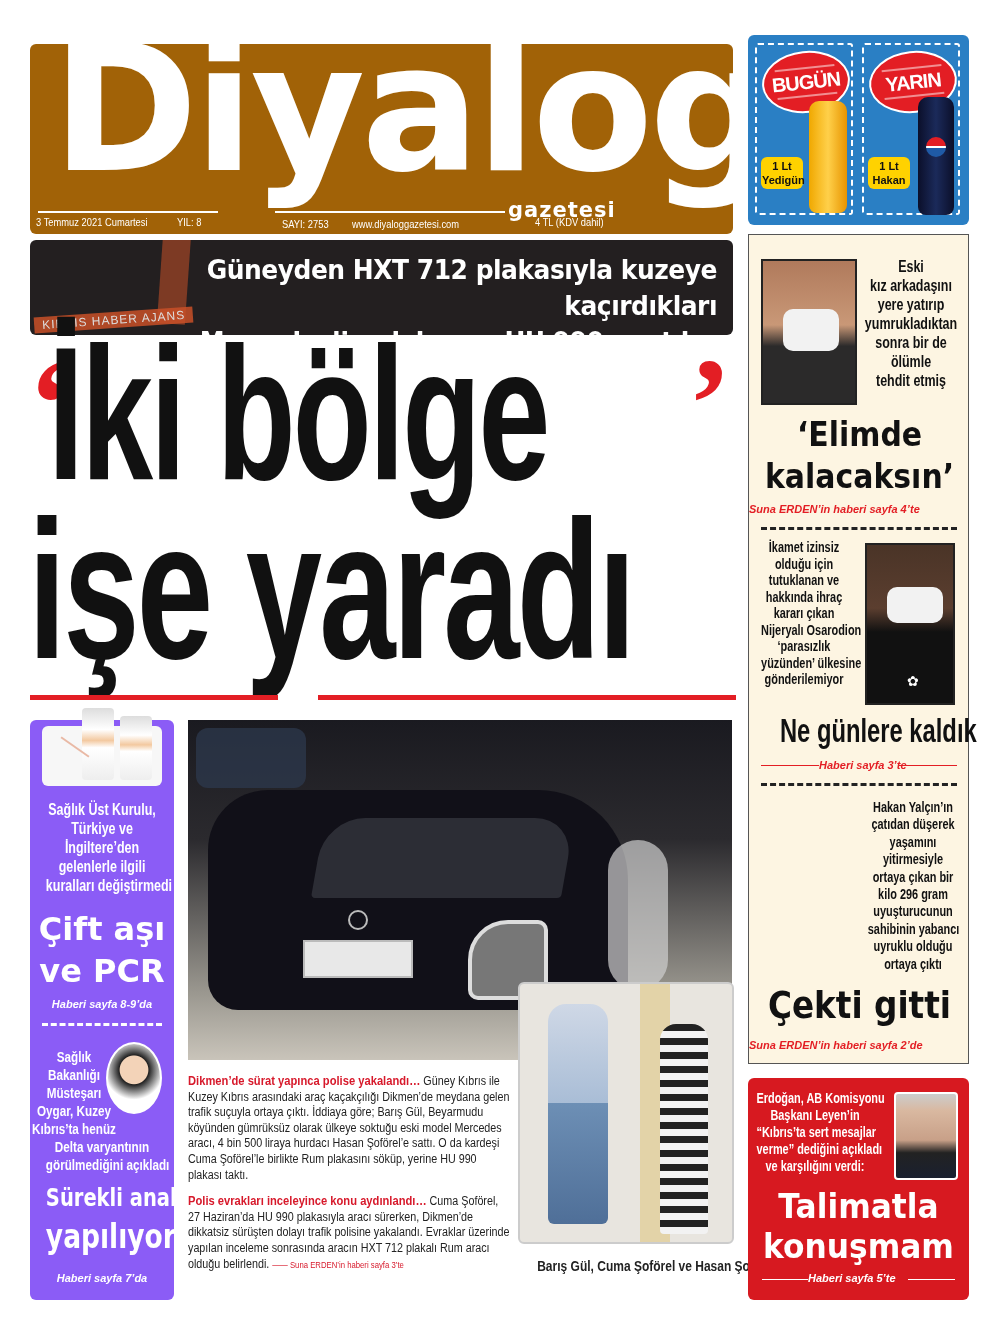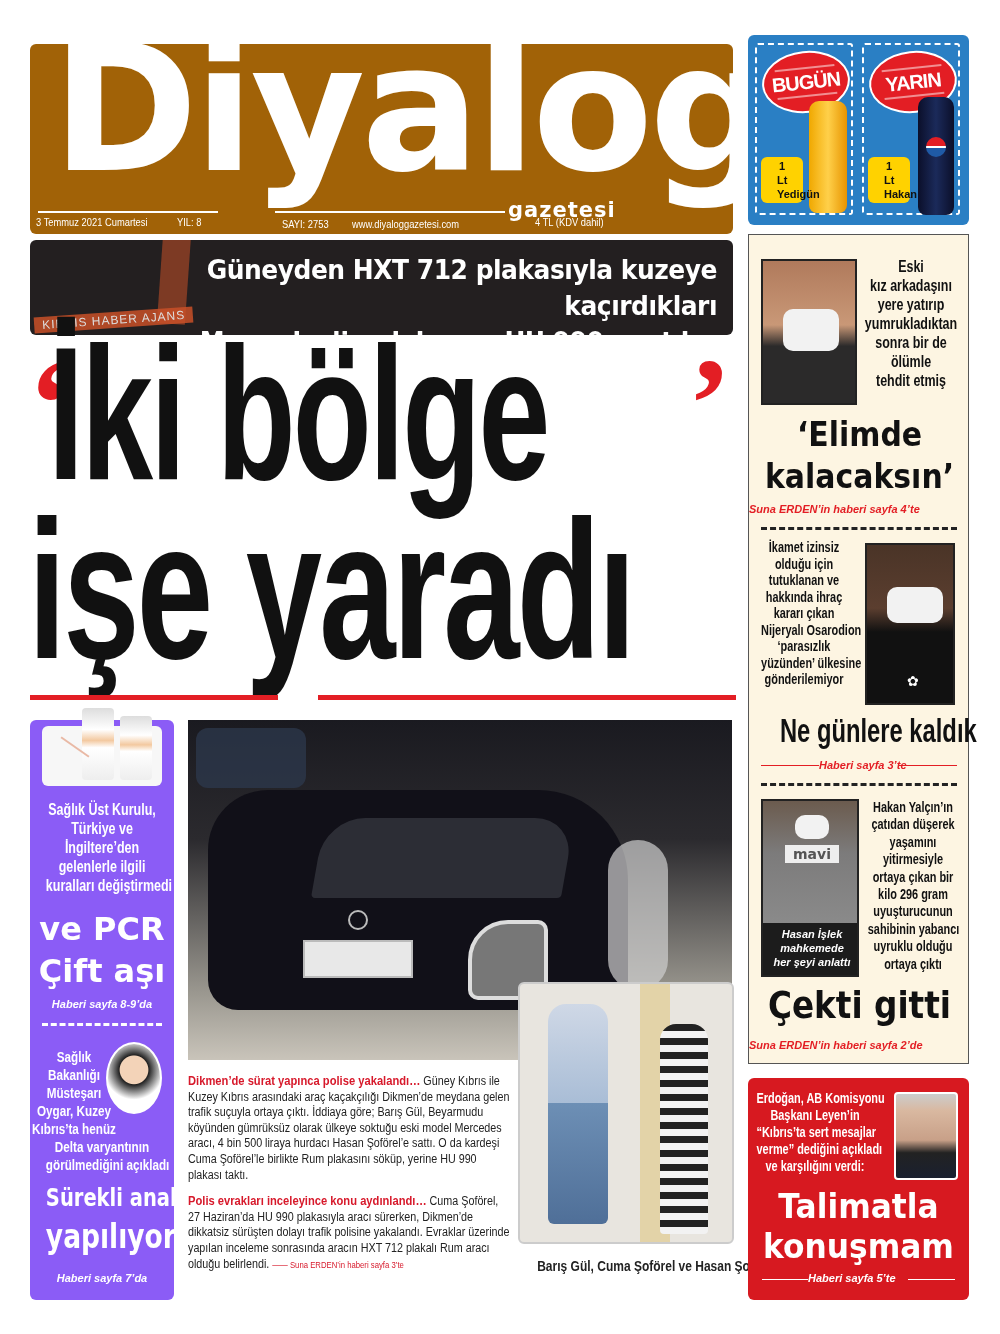--- a/index.html
+++ b/index.html
@@ -14,21 +14,21 @@
   .mast-small{position:absolute;color:#fff;font-family:"Liberation Sans",sans-serif;font-size:11px;white-space:nowrap;transform:scaleX(.85);transform-origin:left}
   .gazetesi{position:absolute;left:478px;top:154px;color:#fff;font-family:"DejaVu Sans",sans-serif;font-weight:bold;font-size:21px;letter-spacing:1px}
 
   
   .ad{position:absolute;left:748px;top:35px;width:221px;height:190px;background:#2a7fc4;border-radius:6px}
   .ad-half{position:absolute;top:8px;width:98px;height:172px;border:2px dashed #fff;border-radius:3px}
   .ad-badge{position:absolute;top:6px;left:5px;width:88px;height:62px;border-radius:50%;background:#e31e24;border:2px solid #fff;color:#fff;font-weight:bold;font-size:20px;display:flex;align-items:center;justify-content:center;transform:rotate(-6deg);font-family:"Liberation Sans",sans-serif;letter-spacing:-1px}
   .ad-badge::before,.ad-badge::after{content:"";position:absolute;left:12px;right:12px;height:2px;background:rgba(255,255,255,.5)}
   .ad-badge::before{top:14px}.ad-badge::after{bottom:14px}
   .ad-bottle{position:absolute;border-radius:10px 10px 8px 8px}
-  .ad-label{position:absolute;left:4px;top:112px;width:42px;background:#ffd200;border-radius:6px;text-align:center;font-weight:bold;font-size:11px;line-height:14px;padding:2px 16px;color:#111;font-family:"Liberation Sans",sans-serif}
+  .ad-label{position:absolute;left:4px;top:112px;width:42px;background:#ffd200;border-radius:6px;text-align:center;font-weight:bold;font-size:11px;line-height:14px;padding:2px 1px;color:#111;font-family:"Liberation Sans",sans-serif}
 
   
   .subhead{position:absolute;left:30px;top:240px;width:703px;height:95px;background:#231f20;border-radius:6px;overflow:hidden;text-align:right;padding:12px 16px 0 0}
   .subhead .line{display:block;color:#fff;font-family:"DejaVu Sans",sans-serif;font-weight:bold;font-size:26px;line-height:36px;letter-spacing:-.5px;transform:scaleX(.96);transform-origin:right}
   .watermark{position:absolute;left:4px;top:72px;background:rgba(200,80,40,.85);color:#ddd;font-size:12px;padding:1px 8px;transform:rotate(-4deg);letter-spacing:1px}
   .wm-block{position:absolute;left:130px;top:-6px;width:28px;height:90px;background:rgba(200,80,40,.55);transform:rotate(4deg)}
 
   
   .headline{position:absolute;left:28px;top:338px;width:710px;height:370px}
   .hl-row{position:absolute;left:0;font-family:"Liberation Sans",sans-serif;font-weight:bold;color:#111;white-space:nowrap;transform-origin:left top;line-height:1}
@@ -135,22 +135,22 @@
       <div style="position:absolute;left:16px;top:20px;width:34px;height:2px;background:#e9b9a5;transform:rotate(35deg)"></div>
     </div>
     <div class="lb-blurb" style="top:80px">
       <div>Sağlık Üst Kurulu,</div>
       <div>Türkiye ve</div>
       <div>İngiltere’den</div>
       <div>gelenlerle ilgili</div>
       <div>kuralları değiştirmedi</div>
     </div>
     <div class="lb-big" style="top:188px;font-size:32px;line-height:42px">
+      <div>Çift aşı</div>
       <div>ve PCR</div>
-      <div>Çift aşı</div>
     </div>
     <div class="lb-ref" style="top:278px">Haberi sayfa 8-9’da</div>
     <div class="dashdiv" style="left:12px;top:303px;width:120px;border-top-color:#fff"></div>
 
     <div style="position:absolute;left:76px;top:322px;width:56px;height:72px;border-radius:50%;background:radial-gradient(circle at 50% 38%,#f3d3b8 28%,#222 30%,#fff 60%);border:2px solid #fff"></div>
     <div class="lb-blurb" style="top:328px;left:-28px;font-size:15px;line-height:18px;width:144px">
       <div>Sağlık</div>
       <div>Bakanlığı</div>
       <div>Müsteşarı</div>
       <div>Oygar, Kuzey</div>
@@ -231,29 +231,20 @@
     </div>
     <div class="photo" style="left:116px;top:308px;width:90px;height:162px;background:linear-gradient(180deg,#4a3427 0%,#5b3e2f 40%,#111 55%)">
       <div class="mask" style="left:20px;top:42px;width:56px;height:36px"></div>
       <div style="position:absolute;left:40px;top:128px;color:#fff;font-size:14px">✿</div>
     </div>
     <div class="big" style="left:0;top:476px;width:221px;font-size:33px;line-height:40px;transform:scaleX(.72);transform-origin:center top;font-family:'Liberation Sans',sans-serif">Ne günlere kaldık</div>
     <div style="position:absolute;left:12px;top:530px;width:196px;height:1px;background:#e31e24"></div>
     <div class="redref" style="left:70px;top:524px;width:80px;background:#fdf5e2">Haberi sayfa 3’te</div>
     <div class="dashdiv" style="left:12px;top:548px;width:196px"></div>
 
-    <div class="photo" style="left:12px;top:564px;width:98px;height:178px;background:linear-gradient(180deg,#6b5b4e 0%,#7c7b7b 30%,#8a8a8a 70%,#333 100%)">
-      <div class="mask" style="left:32px;top:14px;width:34px;height:24px"></div>
-      <div style="position:absolute;left:22px;top:44px;width:54px;height:18px;background:#eee;color:#555;font-weight:bold;font-size:14px;text-align:center;line-height:18px;font-family:'DejaVu Sans',sans-serif">mavi</div>
-      <div style="position:absolute;left:0;bottom:0;width:98px;height:52px;background:#1c1c1c;color:#fff;font-weight:bold;font-style:italic;font-size:11px;line-height:14px;text-align:center;padding-top:4px">
-        <div>Hasan İşlek</div>
-        <div>mahkemede</div>
-        <div>her şeyi anlattı</div>
-      </div>
-    </div>
     <div class="blurb cond" style="left:106px;top:564px;width:116px;font-size:14px;line-height:17.4px">
       <div>Hakan Yalçın’ın</div>
       <div>çatıdan düşerek</div>
       <div>yaşamını</div>
       <div>yitirmesiyle</div>
       <div>ortaya çıkan bir</div>
       <div>kilo 296 gram</div>
       <div>uyuşturucunun</div>
       <div>sahibinin yabancı</div>
       <div>uyruklu olduğu</div>

